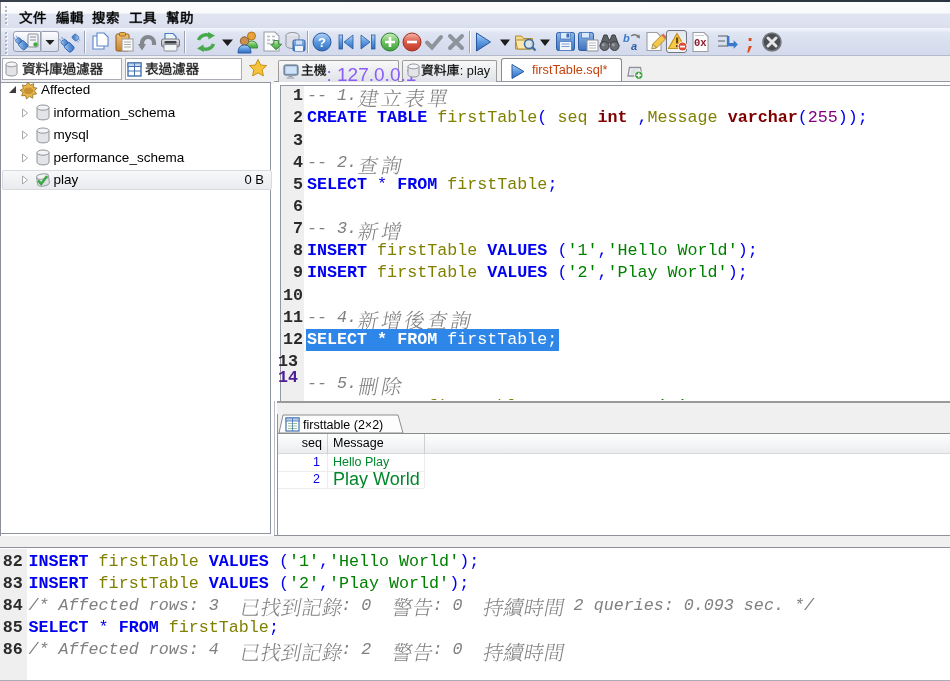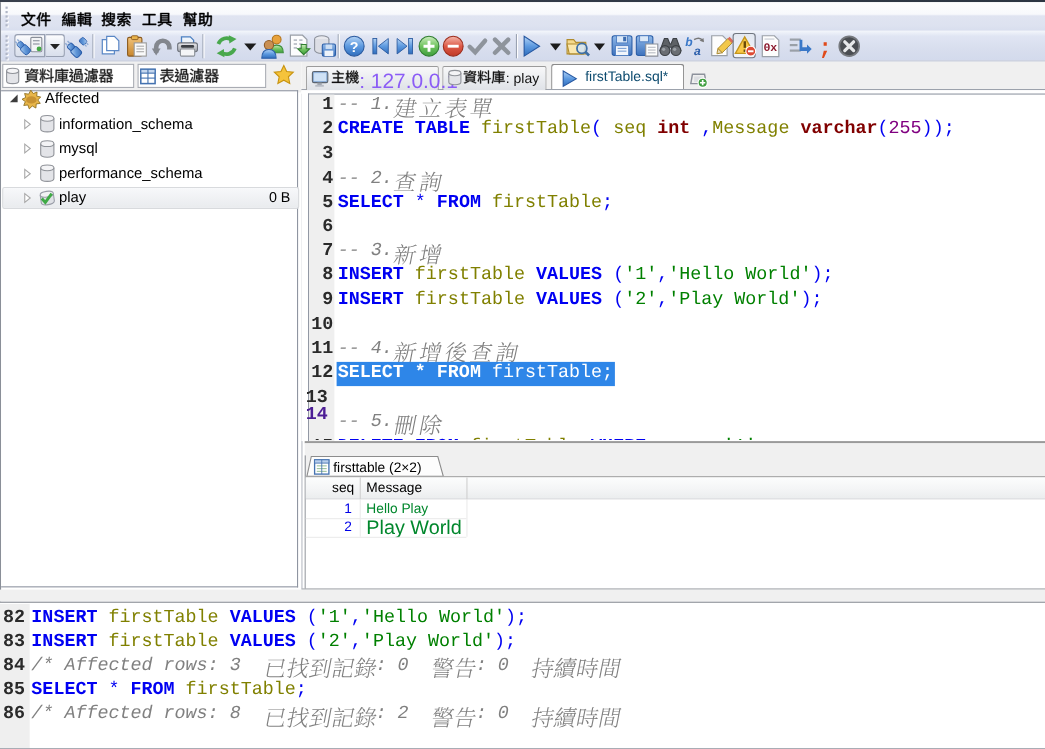--- a/index.html
+++ b/index.html
@@ -504,21 +504,21 @@
       <g fill="#111" stroke="#111" stroke-width="20">
         <use href="#g34" transform="translate(0.0,13.8) scale(0.01280,-0.01280)"></use>
         <use href="#g20" transform="translate(12.8,13.8) scale(0.01280,-0.01280)"></use>
         <use href="#g13" transform="translate(25.6,13.8) scale(0.01280,-0.01280)"></use>
       </g>
     </svg>
     <div class="ab" style="left:459.8px;top:63.5px;font-size:12.7px;color:#111">: play</div>
     <svg class="ab" style="left:510.0px;top:62.5px;overflow:visible" width="16" height="16">
       <path d="M2 1.5 v14.0 l11.9 -7.0 z" fill="url(#gbl2)" stroke="#2456a0"></path>
     </svg>
-    <div class="ab" style="left:532px;top:63px;font-size:12.7px;color:#0c4a6e">firstTable.sql*</div>
+    <div class="ab" style="left:532px;top:63px;font-size:12.7px;color:#c2410c">firstTable.sql*</div>
     <svg class="ab" style="left:626.0px;top:64.5px;overflow:visible" width="18" height="14">
       <path d="M2 11 L3.5 2.5 h11 L16 11 z" fill="#efefef" stroke="#8d929c" stroke-width="1.3"></path>
       <rect x="5" y="4.5" width="8" height="5" fill="#dcdee2"></rect>
       <circle cx="12.8" cy="10.2" r="4.2" fill="#3f9e3f" stroke="#fff" stroke-width="1"></circle>
       <path d="M12.8 7.8 v4.8 M10.4 10.2 h4.8" stroke="#fff" stroke-width="1.5"></path>
     </svg>
     <div class="ab" style="left:274px;top:84px;width:676px;height:317.3px;background:#fff"></div>
     <div class="ab" style="left:279.5px;top:84.6px;width:1px;height:316.8px;background:#9298a4"></div>
     <div class="ab" style="left:279.5px;top:84.6px;width:670.5px;height:1.3px;background:#9298a4"></div>
     <div class="ab" style="left:280.5px;top:85.9px;width:23px;height:315.5px;background:#efefef"></div>
@@ -650,24 +650,25 @@
     </svg>
     <div class="ab mono" style="left:432.4px;top:595.1px;height:22.1px;line-height:22.1px"><span class="cm">: 0  </span></div>
     <svg class="ab" style="left:482.4px;top:593.4px;overflow:visible" width="89" height="28">
       <g fill="#808080">
         <use href="#s9" transform="translate(0.0,21.9) skewX(-11) scale(0.02030,-0.02030)"></use>
         <use href="#s14" transform="translate(20.3,21.9) skewX(-11) scale(0.02030,-0.02030)"></use>
         <use href="#s11" transform="translate(40.6,21.9) skewX(-11) scale(0.02030,-0.02030)"></use>
         <use href="#s20" transform="translate(60.9,21.9) skewX(-11) scale(0.02030,-0.02030)"></use>
       </g>
     </svg>
+    <div class="ab mono" style="left:563.6px;top:595.1px;height:22.1px;line-height:22.1px"><span class="cm"> 2 queries: 0.093 sec. */</span></div>
     <div class="ab mono b" style="left:-7.3px;top:617.2px;width:30px;height:22.1px;line-height:22.1px;text-align:right;color:#2a2a2a">85</div>
     <div class="ab mono" style="left:28.5px;top:617.2px;height:22.1px;line-height:22.1px"><span class="kw">SELECT</span> <span class="sy">*</span> <span class="kw">FROM</span> <span class="id">firstTable</span><span class="sy">;</span></div>
     <div class="ab mono b" style="left:-7.3px;top:639.4px;width:30px;height:22.1px;line-height:22.1px;text-align:right;color:#2a2a2a">86</div>
-    <div class="ab mono" style="left:28.5px;top:639.4px;height:22.1px;line-height:22.1px"><span class="cm">/* Affected rows: 8  </span></div>
+    <div class="ab mono" style="left:28.5px;top:639.4px;height:22.1px;line-height:22.1px"><span class="cm">/* Affected rows: 4  </span></div>
     <svg class="ab" style="left:238.8px;top:637.7px;overflow:visible" width="110" height="28">
       <g fill="#808080">
         <use href="#s5" transform="translate(0.0,21.9) skewX(-11) scale(0.02030,-0.02030)"></use>
         <use href="#s8" transform="translate(20.5,21.9) skewX(-11) scale(0.02030,-0.02030)"></use>
         <use href="#s1" transform="translate(41.0,21.9) skewX(-11) scale(0.02030,-0.02030)"></use>
         <use href="#s16" transform="translate(61.5,21.9) skewX(-11) scale(0.02030,-0.02030)"></use>
         <use href="#s19" transform="translate(82.0,21.9) skewX(-11) scale(0.02030,-0.02030)"></use>
       </g>
     </svg>
     <div class="ab mono" style="left:341.3px;top:639.4px;height:22.1px;line-height:22.1px"><span class="cm">: 2  </span></div>

